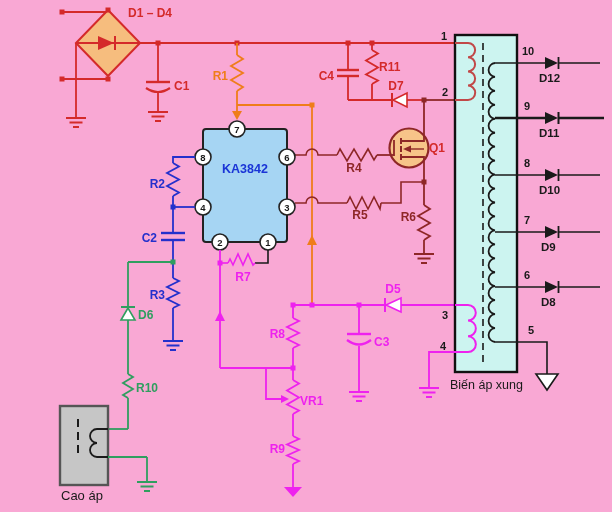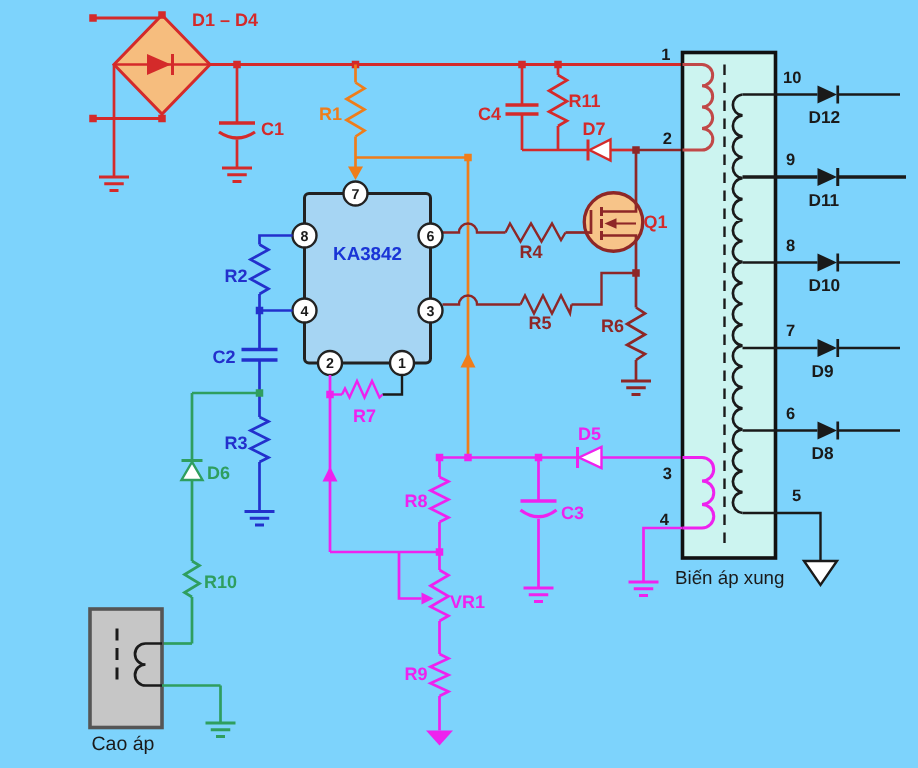--- a/index.html
+++ b/index.html
@@ -1,16 +1,16 @@
 <!DOCTYPE html>
 <html><head>
 <meta charset="utf-8">
 <style>
   html,body{margin:0;padding:0;background:#fff;}
-  #stage{position:relative;width:612px;height:512px;background:#7dd3fc;overflow:hidden;
+  #stage{position:relative;width:612px;height:512px;background:#f9a8d4;overflow:hidden;
          font-family:"Liberation Sans", sans-serif;}
   svg{display:block}
   
   .w-red{stroke:#d42a2a;fill:none}
   .w-maroon{stroke:#8e2727;fill:none}
   .w-orange{stroke:#ef7d1a;fill:none}
   .w-blue{stroke:#2330cc;fill:none}
   .w-green{stroke:#2f9e5f;fill:none}
   .w-mag{stroke:#ee22ee;fill:none}
   .w-black{stroke:#1a1a1a;fill:none}

